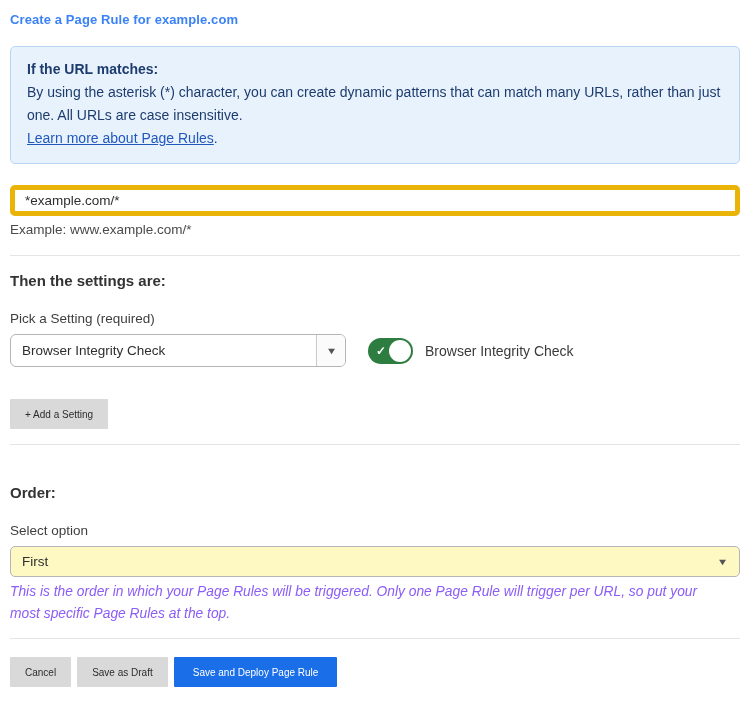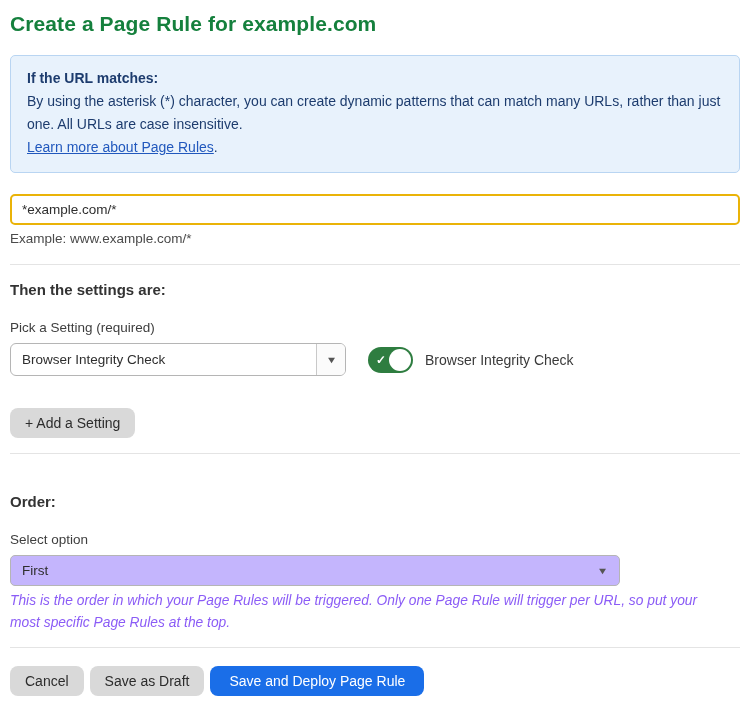--- a/index.html
+++ b/index.html
@@ -6,21 +6,21 @@
   html, body { background: #ffffff; }
   body {
     width: 750px; height: 720px;
     font-family: "Liberation Sans", sans-serif;
     color: #333;
     overflow: hidden;
   }
   .container { padding: 12px 10px 0 10px; width: 750px; }
 
   .page-title {
-    font-size: 21px; font-weight: 700; color: #15803d;
+    font-size: 13px; font-weight: 700; color: #3b82f6;
     letter-spacing: .1px; margin-bottom: 19px;
   }
 
   .info-box {
     background: #e8f2fc;
     border: 1px solid #b9d5f2;
     border-radius: 5px;
     padding: 11px 16px 13px 16px;
     margin-bottom: 21px;
   }
@@ -34,21 +34,21 @@
   .info-box .info-link-line { font-size: 14px; line-height: 23px; color: #1d3c6e; }
   .info-link {
     color: #2158bd; text-decoration: underline; cursor: pointer;
   }
 
   .field-label {
     font-size: 13.5px; color: #3e3e3e; margin-bottom: 8px;
   }
   .text-input {
     width: 730px; height: 31px;
-    border: 2px solid #eab308; border-radius: 5px;
+    border: 5px solid #eab308; border-radius: 5px;
     font-family: "Liberation Sans", sans-serif;
     font-size: 13.5px; color: #2e2e2e;
     padding: 0 10px; outline: none; background: #fff;
     display: block;
   }
   .field-helper {
     font-size: 13.5px; color: #4a4a4a; margin-top: 6px;
   }
 
   .divider { border: none; border-top: 1px solid #e4e4e4; }
@@ -91,33 +91,33 @@
   }
   .toggle .toggle-knob {
     position: absolute; right: 2px; top: 2px;
     width: 22px; height: 22px; border-radius: 50%;
     background: #ffffff;
   }
   .toggle-label { font-size: 14px; color: #3a3a3a; margin-left: 12px; }
 
   .btn {
     display: inline-flex; align-items: center; justify-content: center;
-    height: 30px; border: none; border-radius: 8px;
+    height: 30px; border: none; border-radius: 1px;
     font-family: "Liberation Sans", sans-serif;
-    font-size: 14px; cursor: pointer; padding: 0 15px;
+    font-size: 10px; cursor: pointer; padding: 0 15px;
   }
   .btn-gray { background: #d9d9d9; color: #2c2c2c; }
   .btn-blue { background: #1a6ee8; color: #ffffff; padding: 0 19px; }
   .add-setting-btn { margin-bottom: 0; }
 
   .order-select {
     display: flex; align-items: center;
-    width: 610px; height: 31px;
+    width: 730px; height: 31px;
     border: 1px solid #b5b5b5; border-radius: 5px;
-    background: #c4b5fd; cursor: pointer;
+    background: #fef9c3; cursor: pointer;
     padding: 0 12px 0 11px;
   }
   .order-select .select-value { flex: 1; font-size: 13.5px; color: #2e2e2e; }
 
   .order-helper {
     font-size: 13.8px; color: #8b5cf6; line-height: 22px; margin-top: 4px;
     max-width: 712px;
     font-style: italic;
   }
 

